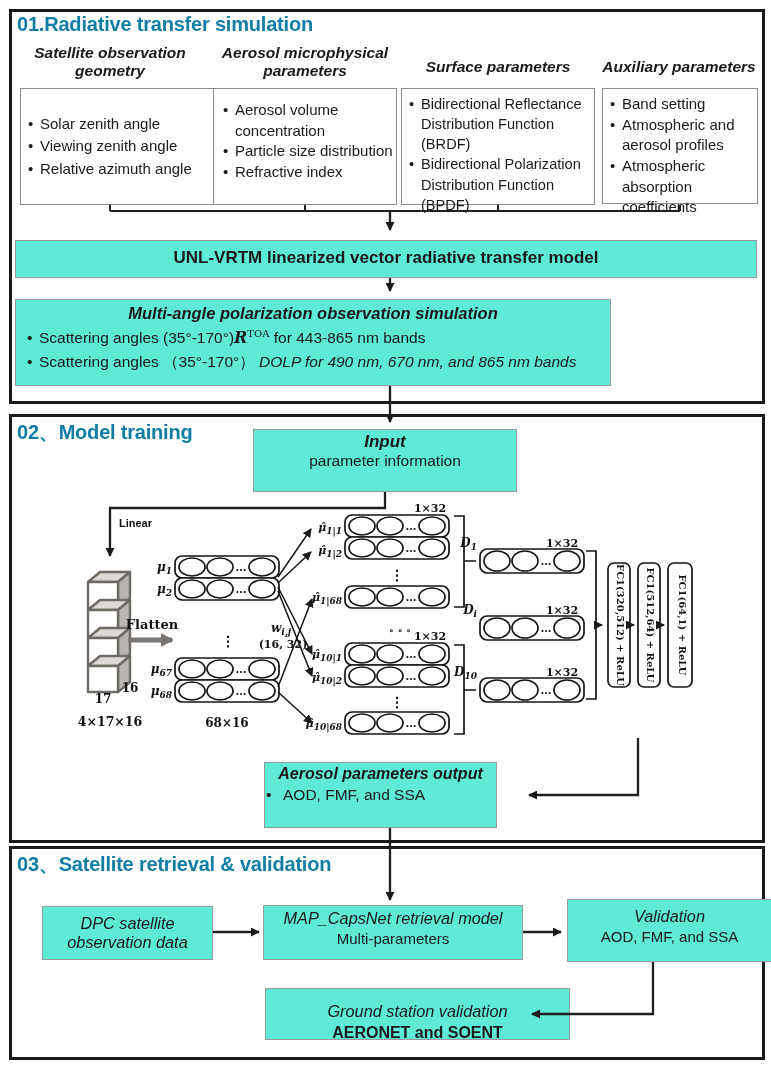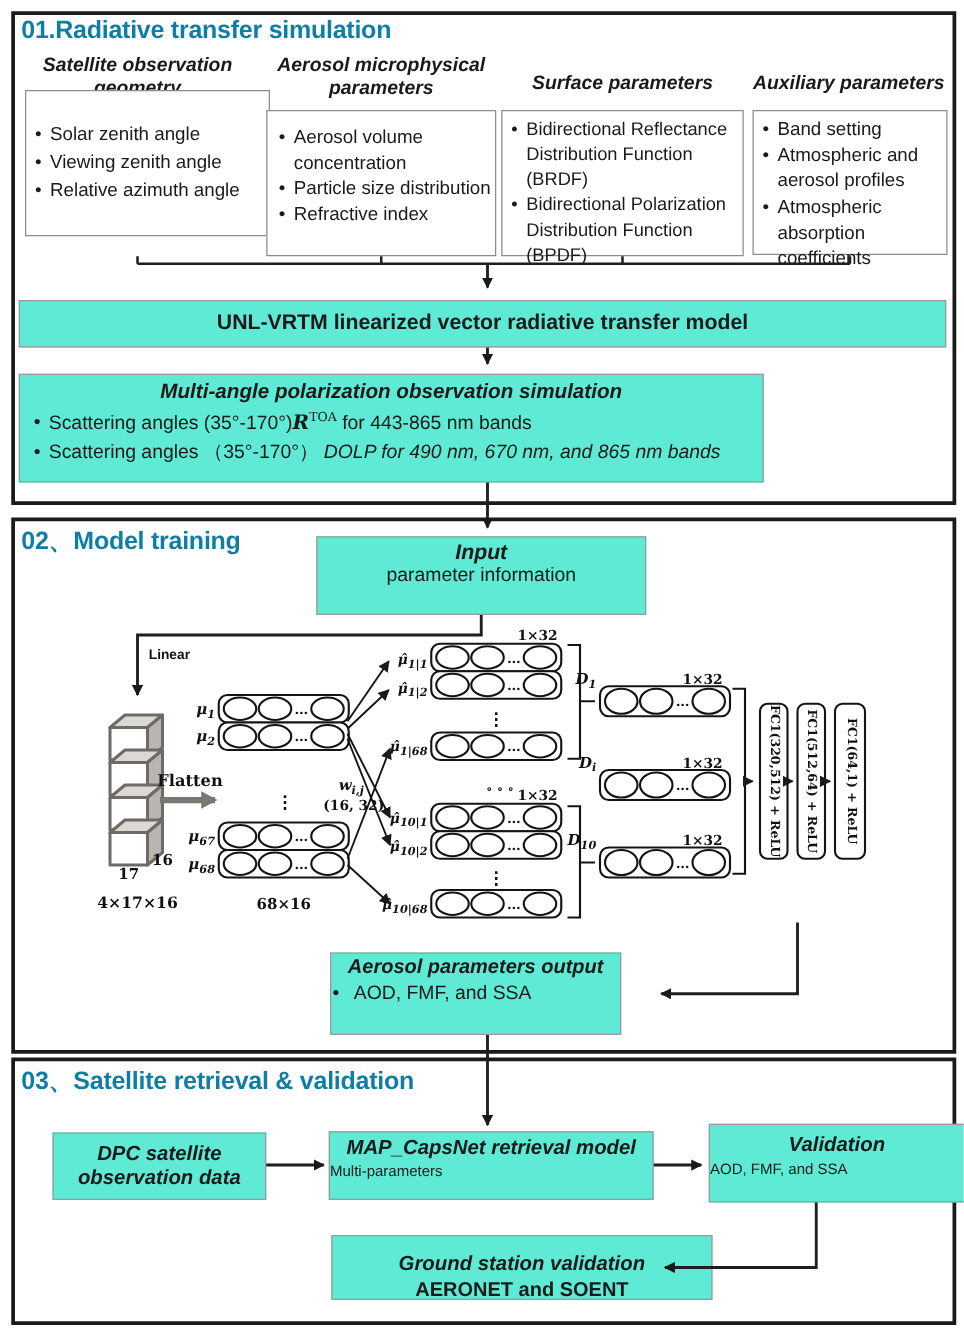--- a/index.html
+++ b/index.html
@@ -22,22 +22,22 @@
   .wbox{position:absolute;border:1.2px solid #9a9a9a;background:#5eead4;box-sizing:border-box;}
   .unl-text{font-weight:bold;font-size:17px;text-align:center;line-height:34px;}
   .sim-title{font-weight:bold;font-style:italic;font-size:16.5px;text-align:center;margin-top:4px;}
   .sim-bullets{margin-top:3px;padding-left:10px;font-size:15.5px;line-height:1.5;}
   .serif-bi{font-family:"DejaVu Serif",serif;font-weight:bold;font-style:italic;font-size:16px;}
   .serif-sup{font-family:"DejaVu Serif",serif;font-size:10px;vertical-align:super;}
   .it{font-style:italic;}
   .io-title{font-weight:bold;font-style:italic;font-size:16.5px;text-align:center;margin-top:2px;}
   .io-lines{font-size:15.5px;line-height:1.18;text-align:center;}
   .out-item{font-size:15.5px;margin-top:3px;padding-left:18px;}
-  .s3-title{font-weight:bold;font-style:italic;font-size:16.3px;text-align:center;}
-  .s3-sub{font-size:12px;margin-top:2px;}
+  .s3-title{font-weight:normal;font-style:italic;font-size:16.3px;text-align:center;}
+  .s3-sub{font-size:15px;text-align:center;margin-top:2px;}
   .s3-sub-b{font-size:16px;font-weight:bold;text-align:center;margin-top:3px;}
   .overlay{position:absolute;left:0;top:0;pointer-events:none;}
   
   .st{font-family:"DejaVu Serif",serif;font-weight:bold;font-size:12px;fill:#111;}
   .sti{font-family:"DejaVu Serif",serif;font-weight:bold;font-style:italic;font-size:12px;fill:#111;}
   .sm{font-size:11px;}
   .sb{font-size:9px;}
   .capdots{font-family:"DejaVu Serif",serif;font-weight:bold;font-size:11px;fill:#111;}
   .vdots{font-family:"DejaVu Serif",serif;font-weight:bold;font-size:14px;fill:#111;}
   .odots{font-family:"DejaVu Serif",serif;font-weight:bold;font-size:10px;fill:#111;}
@@ -61,21 +61,21 @@
 
   <h1 class="sectitle" style="left:17px;top:13px;">01.Radiative transfer simulation</h1>
   <h1 class="sectitle" style="left:17px;top:419px;">02、Model training</h1>
   <h1 class="sectitle" style="left:17px;top:851px;">03、Satellite retrieval &amp; validation</h1>
 
   <div class="colhead" style="left:18px;top:44px;width:184px;">Satellite observation geometry</div>
   <div class="colhead" style="left:211px;top:44px;width:188px;">Aerosol microphysical parameters</div>
   <div class="colhead" style="left:396px;top:58px;width:204px;">Surface parameters</div>
   <div class="colhead" style="left:594px;top:58px;width:170px;">Auxiliary parameters</div>
 
-  <div class="pbox center-v" style="left:20px;top:72px;width:196px;height:117px;padding:0 2px 0 6px;">
+  <div class="pbox center-v" style="left:20px;top:88px;width:196px;height:117px;padding:0 2px 0 6px;">
     <div class="blist">
       <div class="bitem">Solar zenith angle</div>
       <div class="bitem">Viewing zenith angle</div>
       <div class="bitem">Relative azimuth angle</div>
     </div>
   </div>
   <div class="pbox" style="left:213px;top:88px;width:184px;height:117px;padding:11px 2px 0 8px;">
     <div class="blist tight">
       <div class="bitem">Aerosol volume concentration</div>
       <div class="bitem">Particle size distribution</div>

